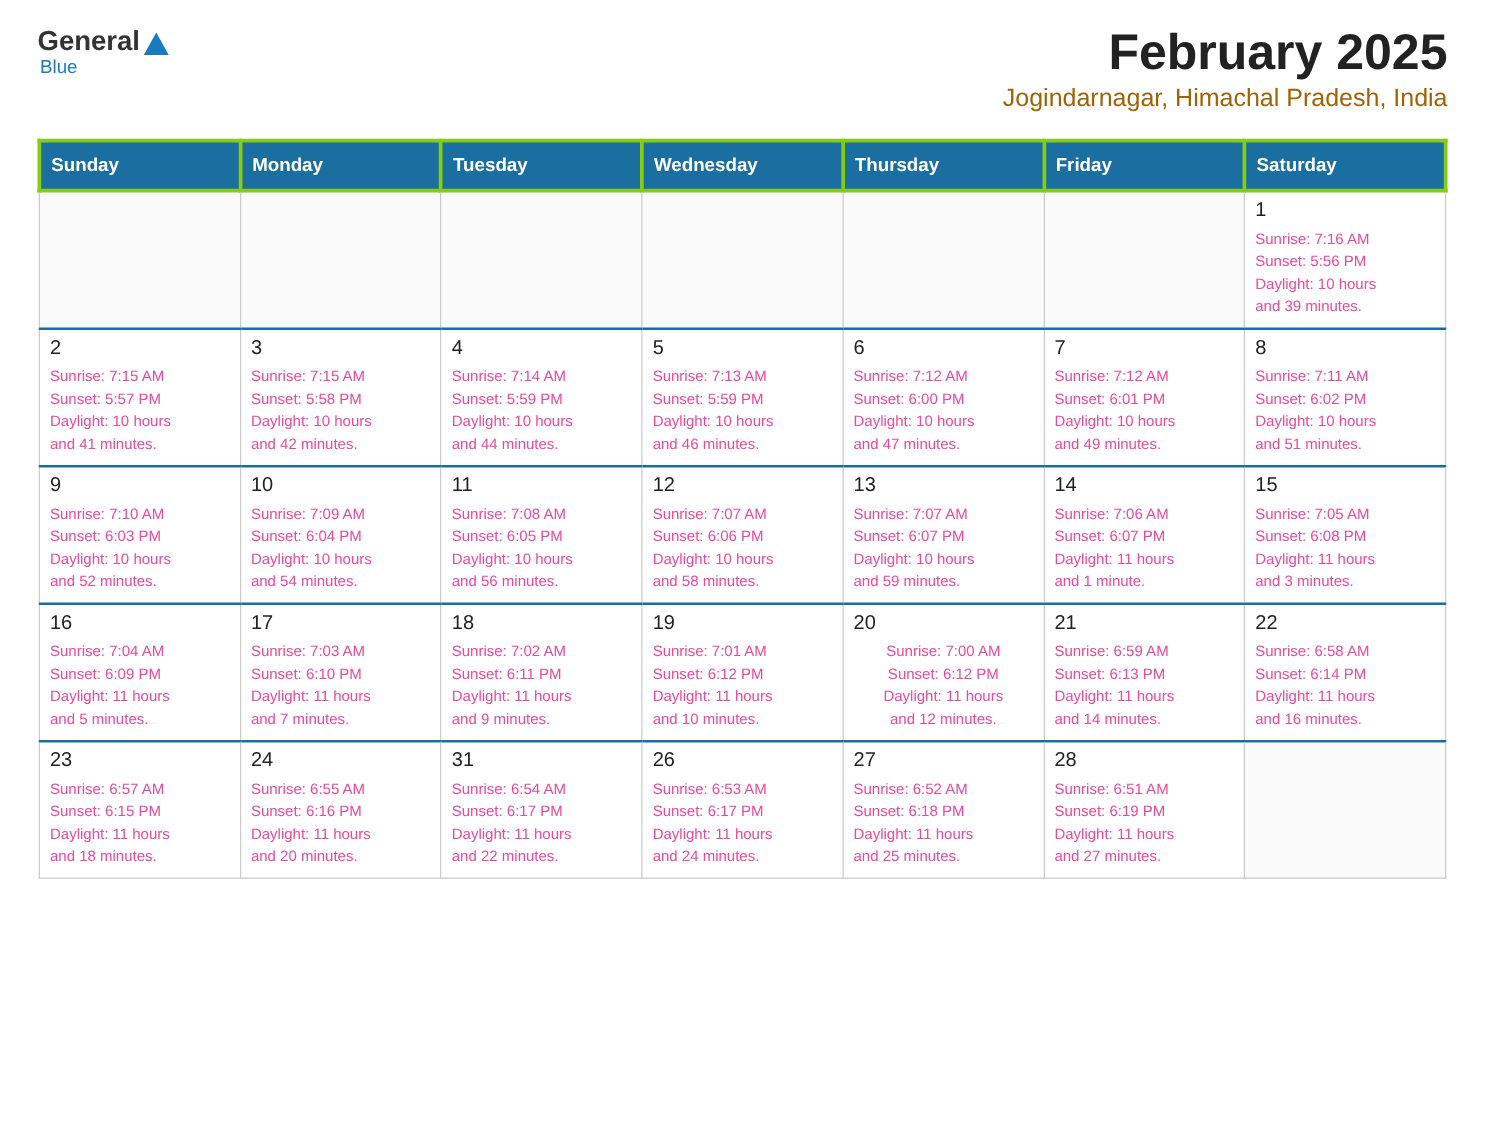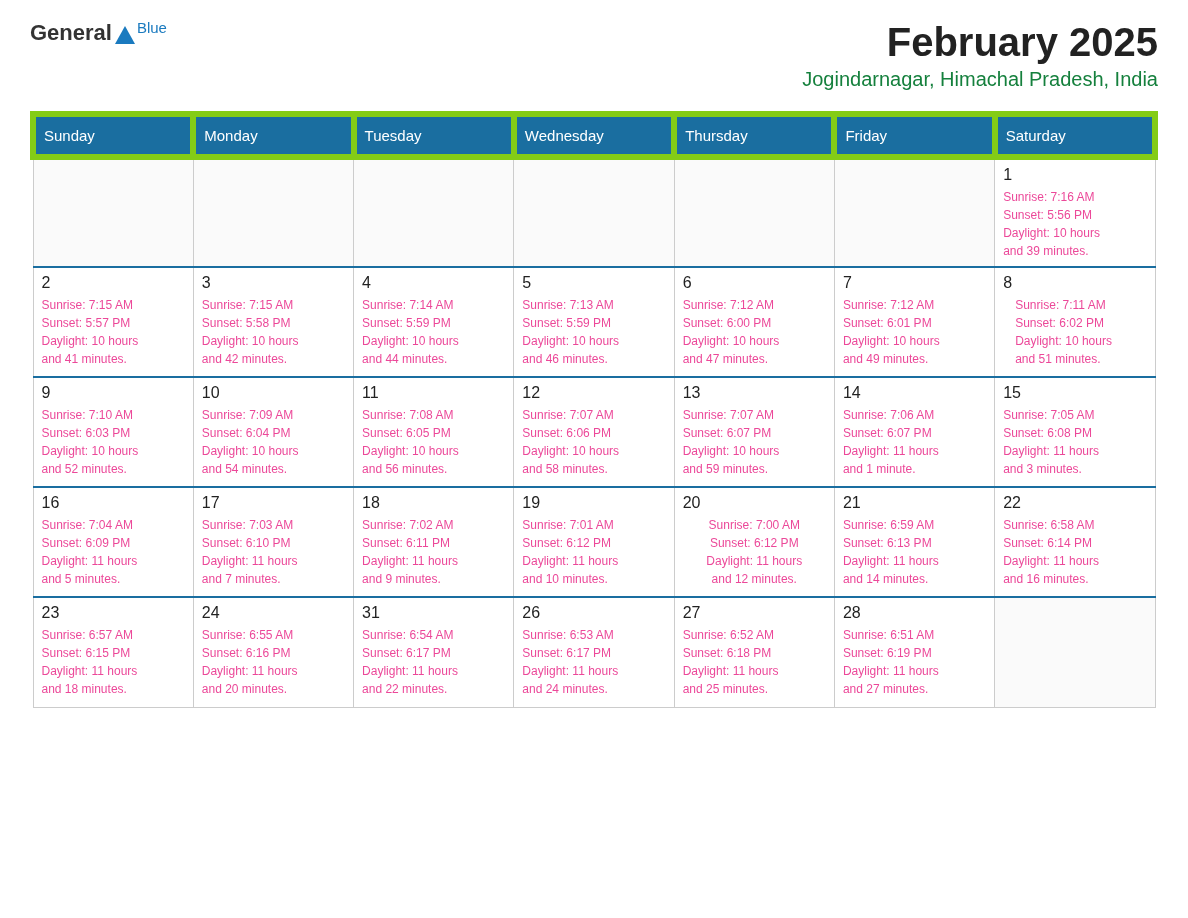--- a/index.html
+++ b/index.html
@@ -24,21 +24,21 @@
       width: 0;
       height: 0;
       border-left: 10px solid transparent;
       border-right: 10px solid transparent;
       border-bottom: 18px solid #1a7abf;
       margin-left: 3px;
       margin-bottom: 2px;
     }
     .logo-wrapper {
       display: flex;
-      flex-direction: row;
+      flex-direction: column;
       align-items: flex-start;
     }
     .logo-row1 {
       display: flex;
       align-items: flex-end;
     }
     .logo-row2 {
       color: #1a7abf;
       font-size: 15px;
       font-weight: normal;
@@ -49,36 +49,36 @@
       text-align: right;
     }
     .calendar-title {
       font-size: 40px;
       font-weight: bold;
       color: #222;
       line-height: 1.1;
     }
     .calendar-subtitle {
       font-size: 20px;
-      color: #15803d;
+      color: #a16207;
       margin-top: 4px;
     }
     .calendar-table {
       width: 100%;
       border-collapse: collapse;
       table-layout: fixed;
     }
     .calendar-table thead th {
       background-color: #1a6ea0;
       color: #fff;
       font-size: 15px;
-      font-weight: normal;
+      font-weight: bold;
       padding: 10px 8px;
       text-align: left;
-      border: 6px solid #84cc16;
+      border: 3px solid #84cc16;
     }
     .calendar-table tbody td {
       vertical-align: top;
       border: 1px solid #ccc;
       border-top: 2px solid #1a6ea0;
       padding: 6px 8px;
       font-size: 12.5px;
       color: #333;
       height: 110px;
     }
@@ -181,21 +181,21 @@
         </td>
         <td>
           <span class="day-number">7</span>
           <div class="day-info" style="white-space: pre-line;">Sunrise: 7:12 AM
 Sunset: 6:01 PM
 Daylight: 10 hours
 and 49 minutes.</div>
         </td>
         <td>
           <span class="day-number">8</span>
-          <div class="day-info" style="white-space: pre-line; margin-left: 12px;">Sunrise: 7:11 AM
+          <div class="day-info" style="white-space: pre-line;">Sunrise: 7:11 AM
 Sunset: 6:02 PM
 Daylight: 10 hours
 and 51 minutes.</div>
         </td>
       </tr>
       <tr>
         <td>
           <span class="day-number">9</span>
           <div class="day-info" style="white-space: pre-line;">Sunrise: 7:10 AM
 Sunset: 6:03 PM

